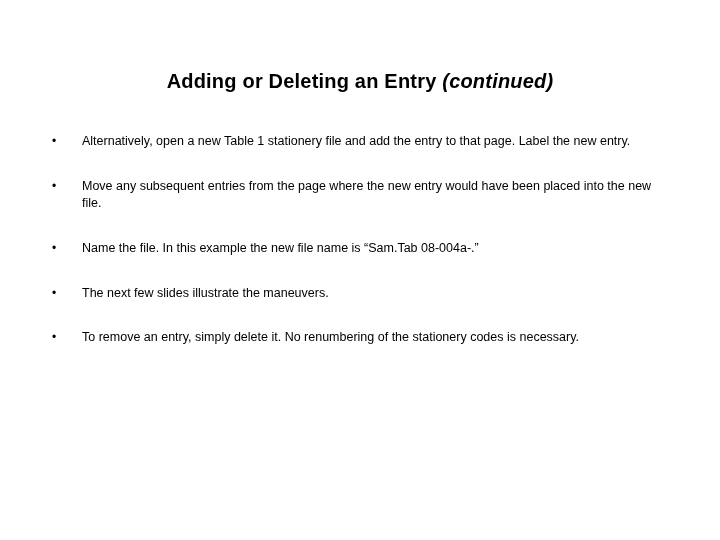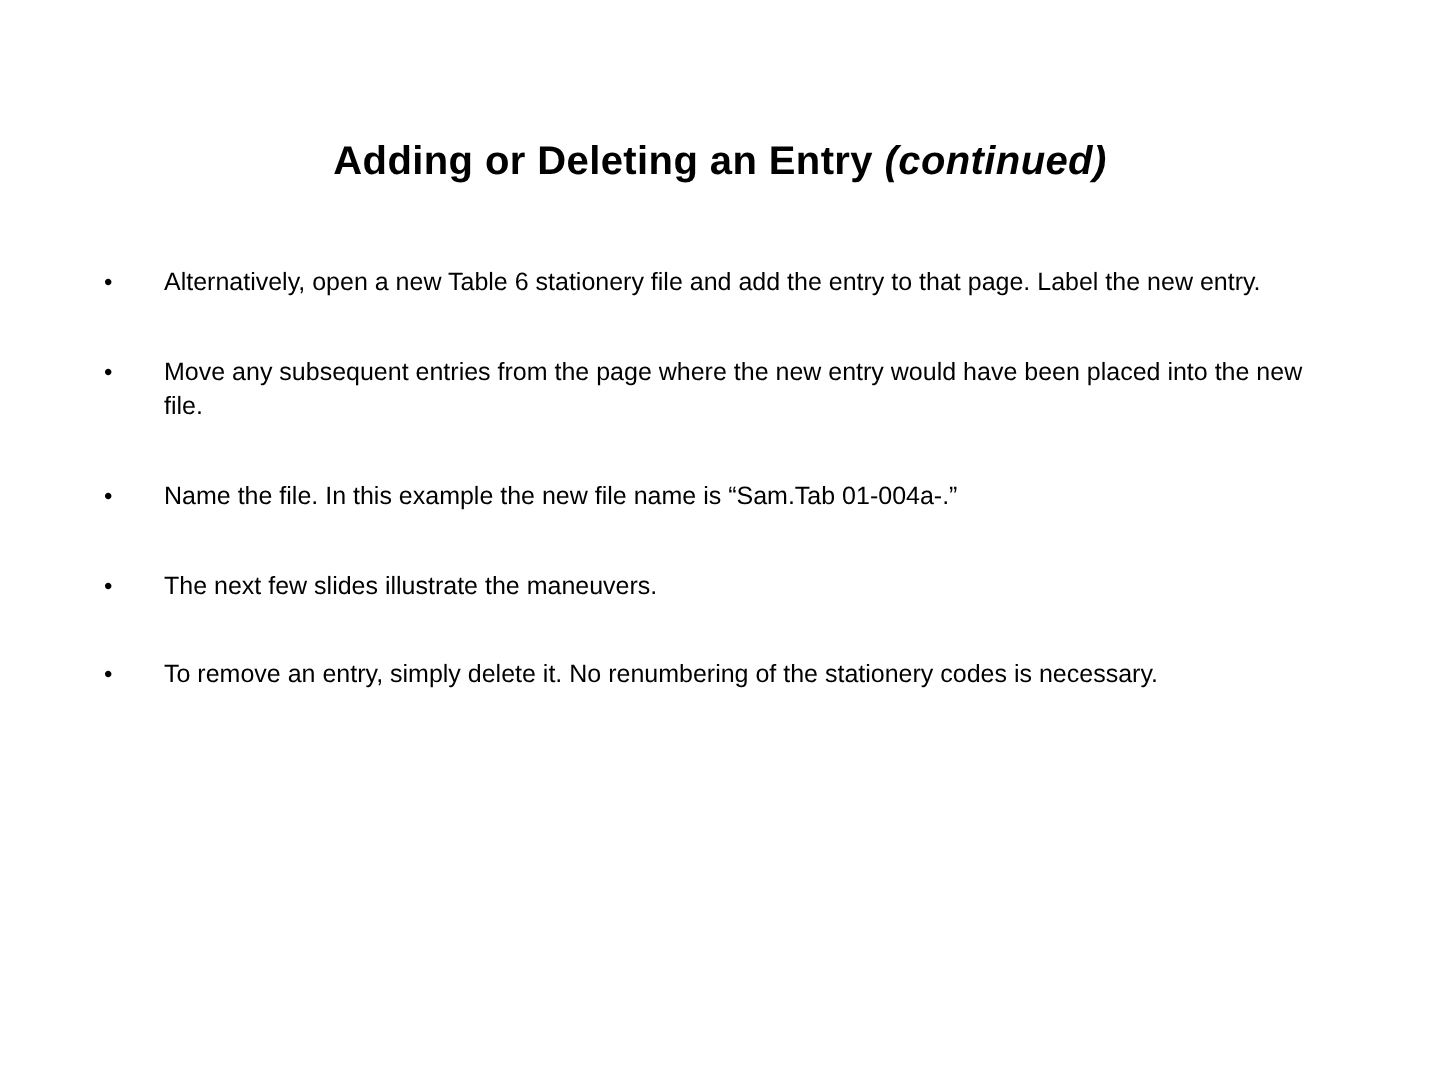--- a/index.html
+++ b/index.html
@@ -55,29 +55,29 @@
 </head>
 <body>
 
 <div class="slide">
   <div class="title">
     <span>Adding or Deleting an Entry </span><span class="cont">(continued)</span>
   </div>
   <ul class="bullets">
     <li>
       <span class="dot">•</span>
-      <span class="txt">Alternatively, open a new Table 6 stationery file and add the entry to that page. Label the new entry.</span>
+      <span class="txt">Alternatively, open a new Table 1 stationery file and add the entry to that page. Label the new entry.</span>
     </li>
     <li>
       <span class="dot">•</span>
       <span class="txt">Move any subsequent entries from the page where the new entry would have been placed into the new file.</span>
     </li>
     <li>
       <span class="dot">•</span>
-      <span class="txt">Name the file. In this example the new file name is “Sam.Tab 01-004a-.”</span>
+      <span class="txt">Name the file. In this example the new file name is “Sam.Tab 08-004a-.”</span>
     </li>
     <li>
       <span class="dot">•</span>
       <span class="txt">The next few slides illustrate the maneuvers.</span>
     </li>
     <li>
       <span class="dot">•</span>
       <span class="txt">To remove an entry, simply delete it. No renumbering of the stationery codes is necessary.</span>
     </li>
   </ul>

